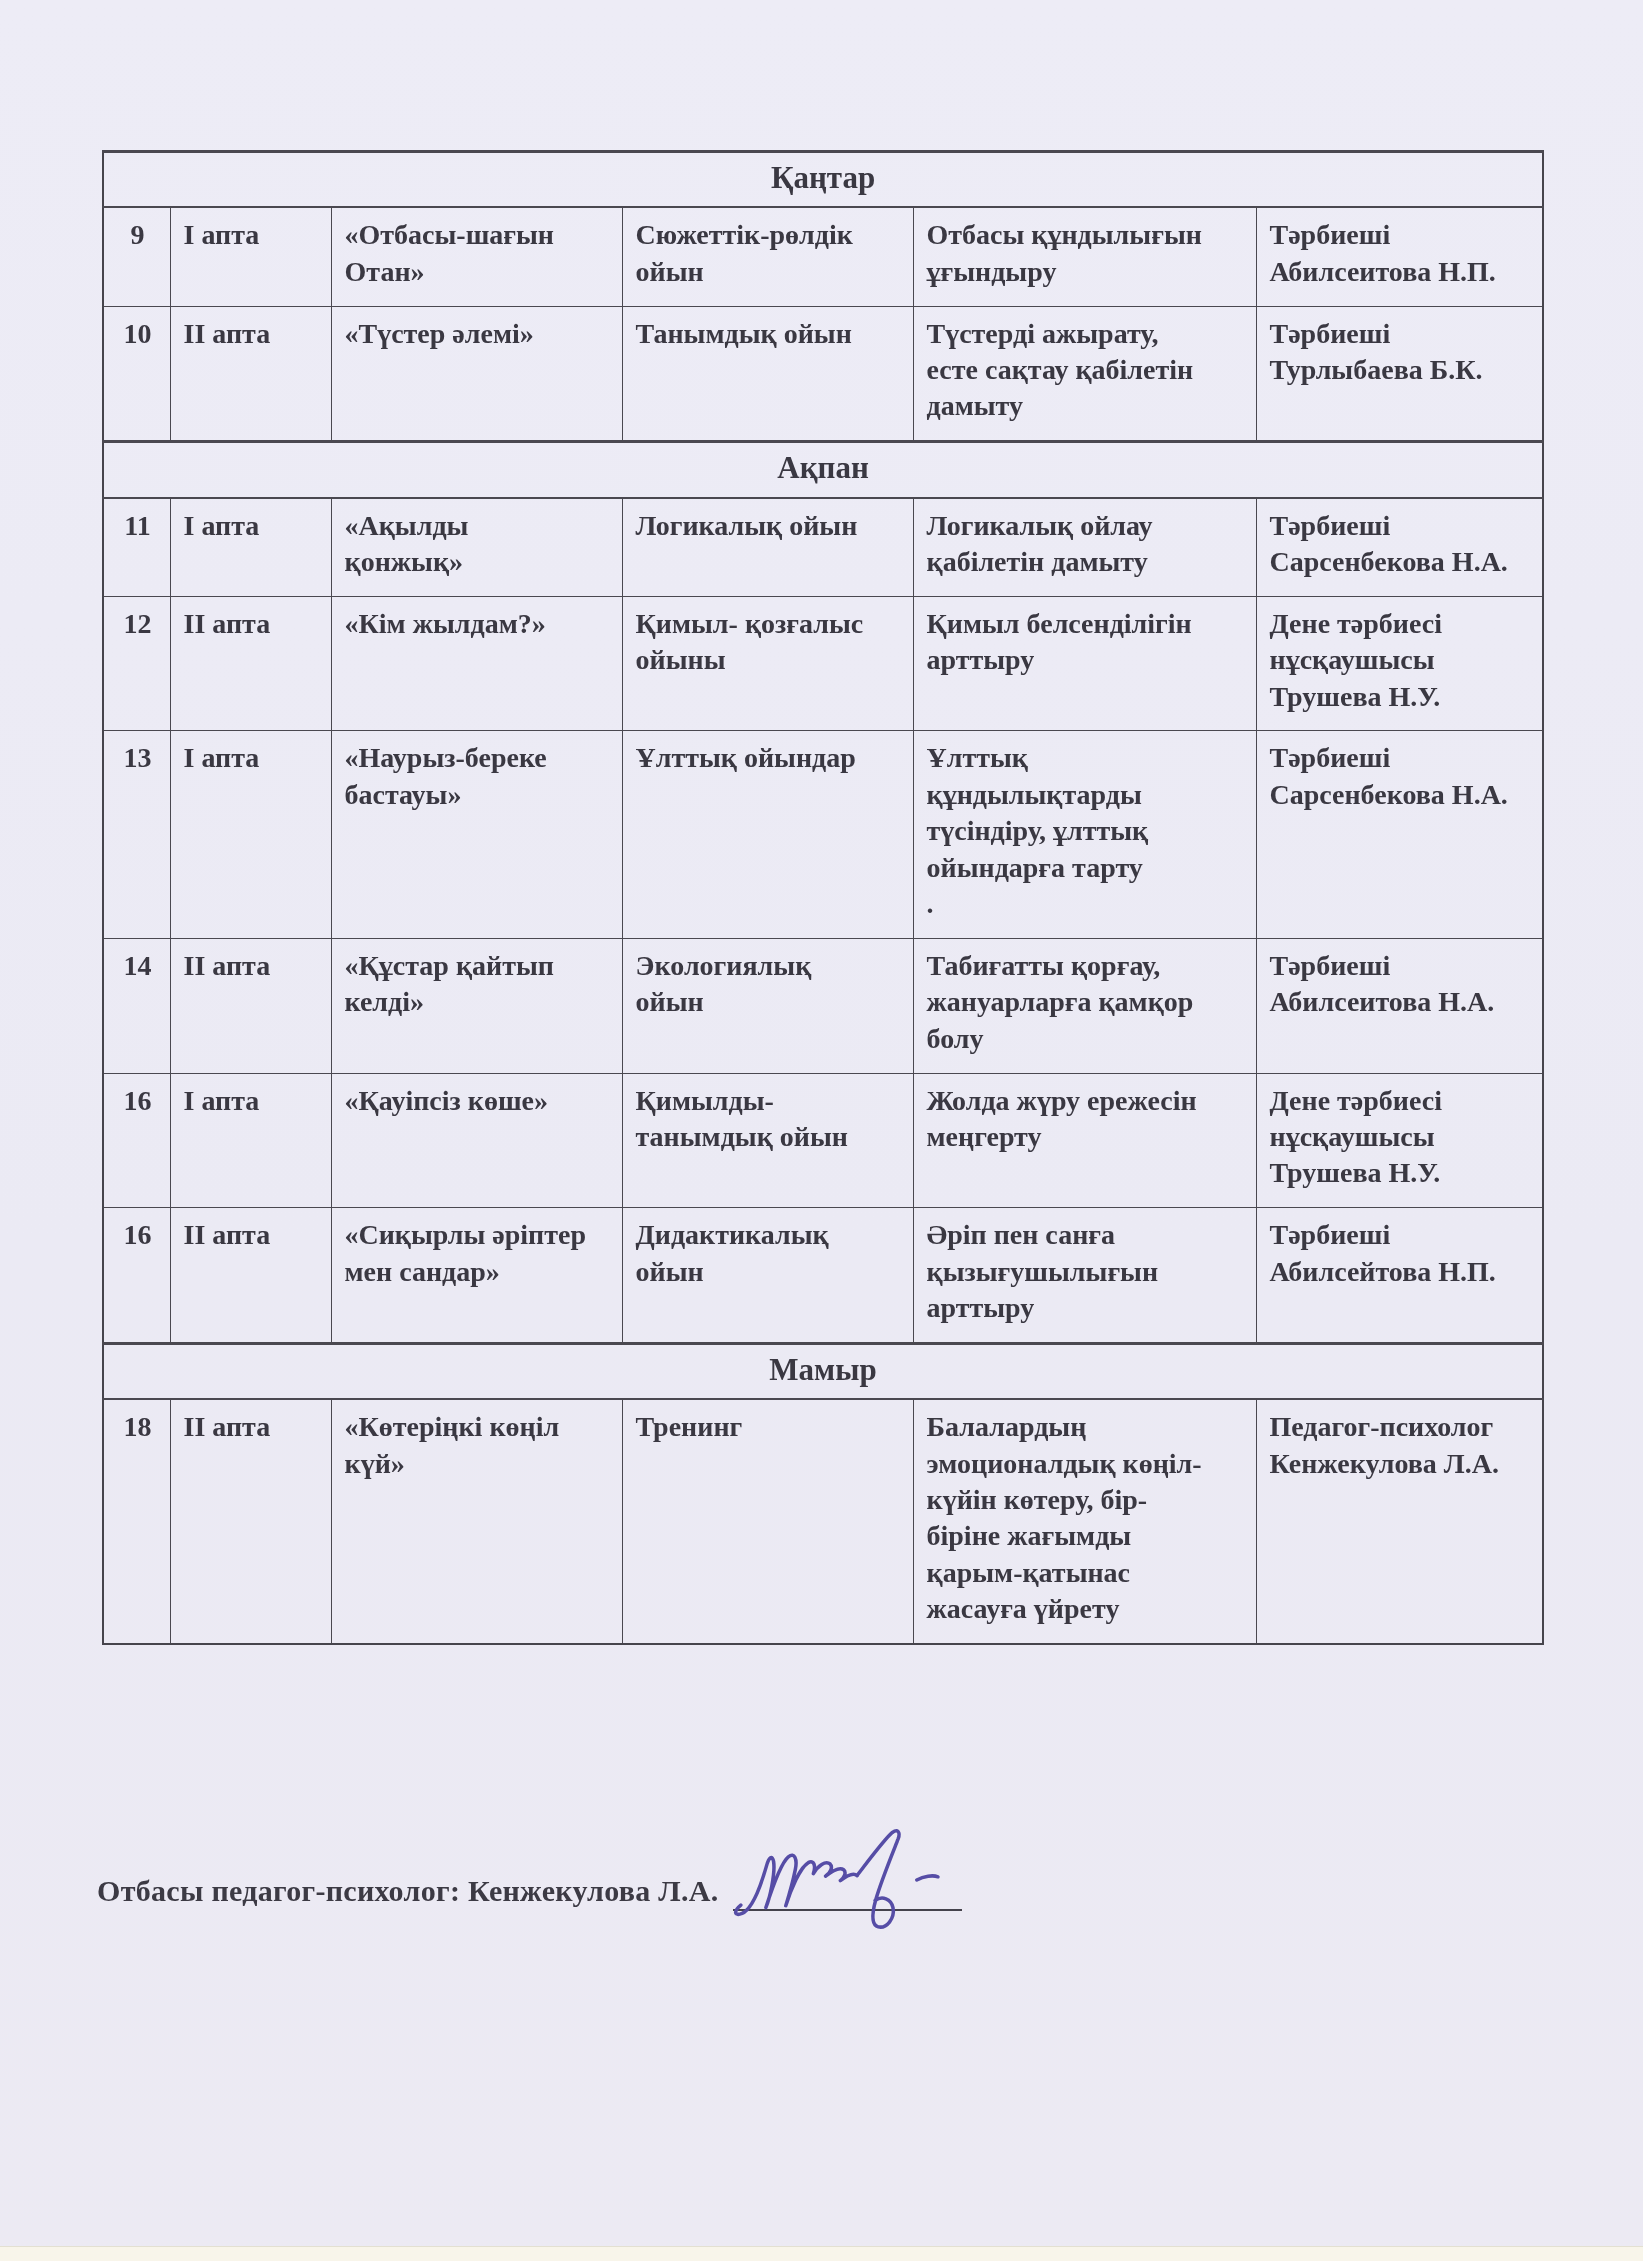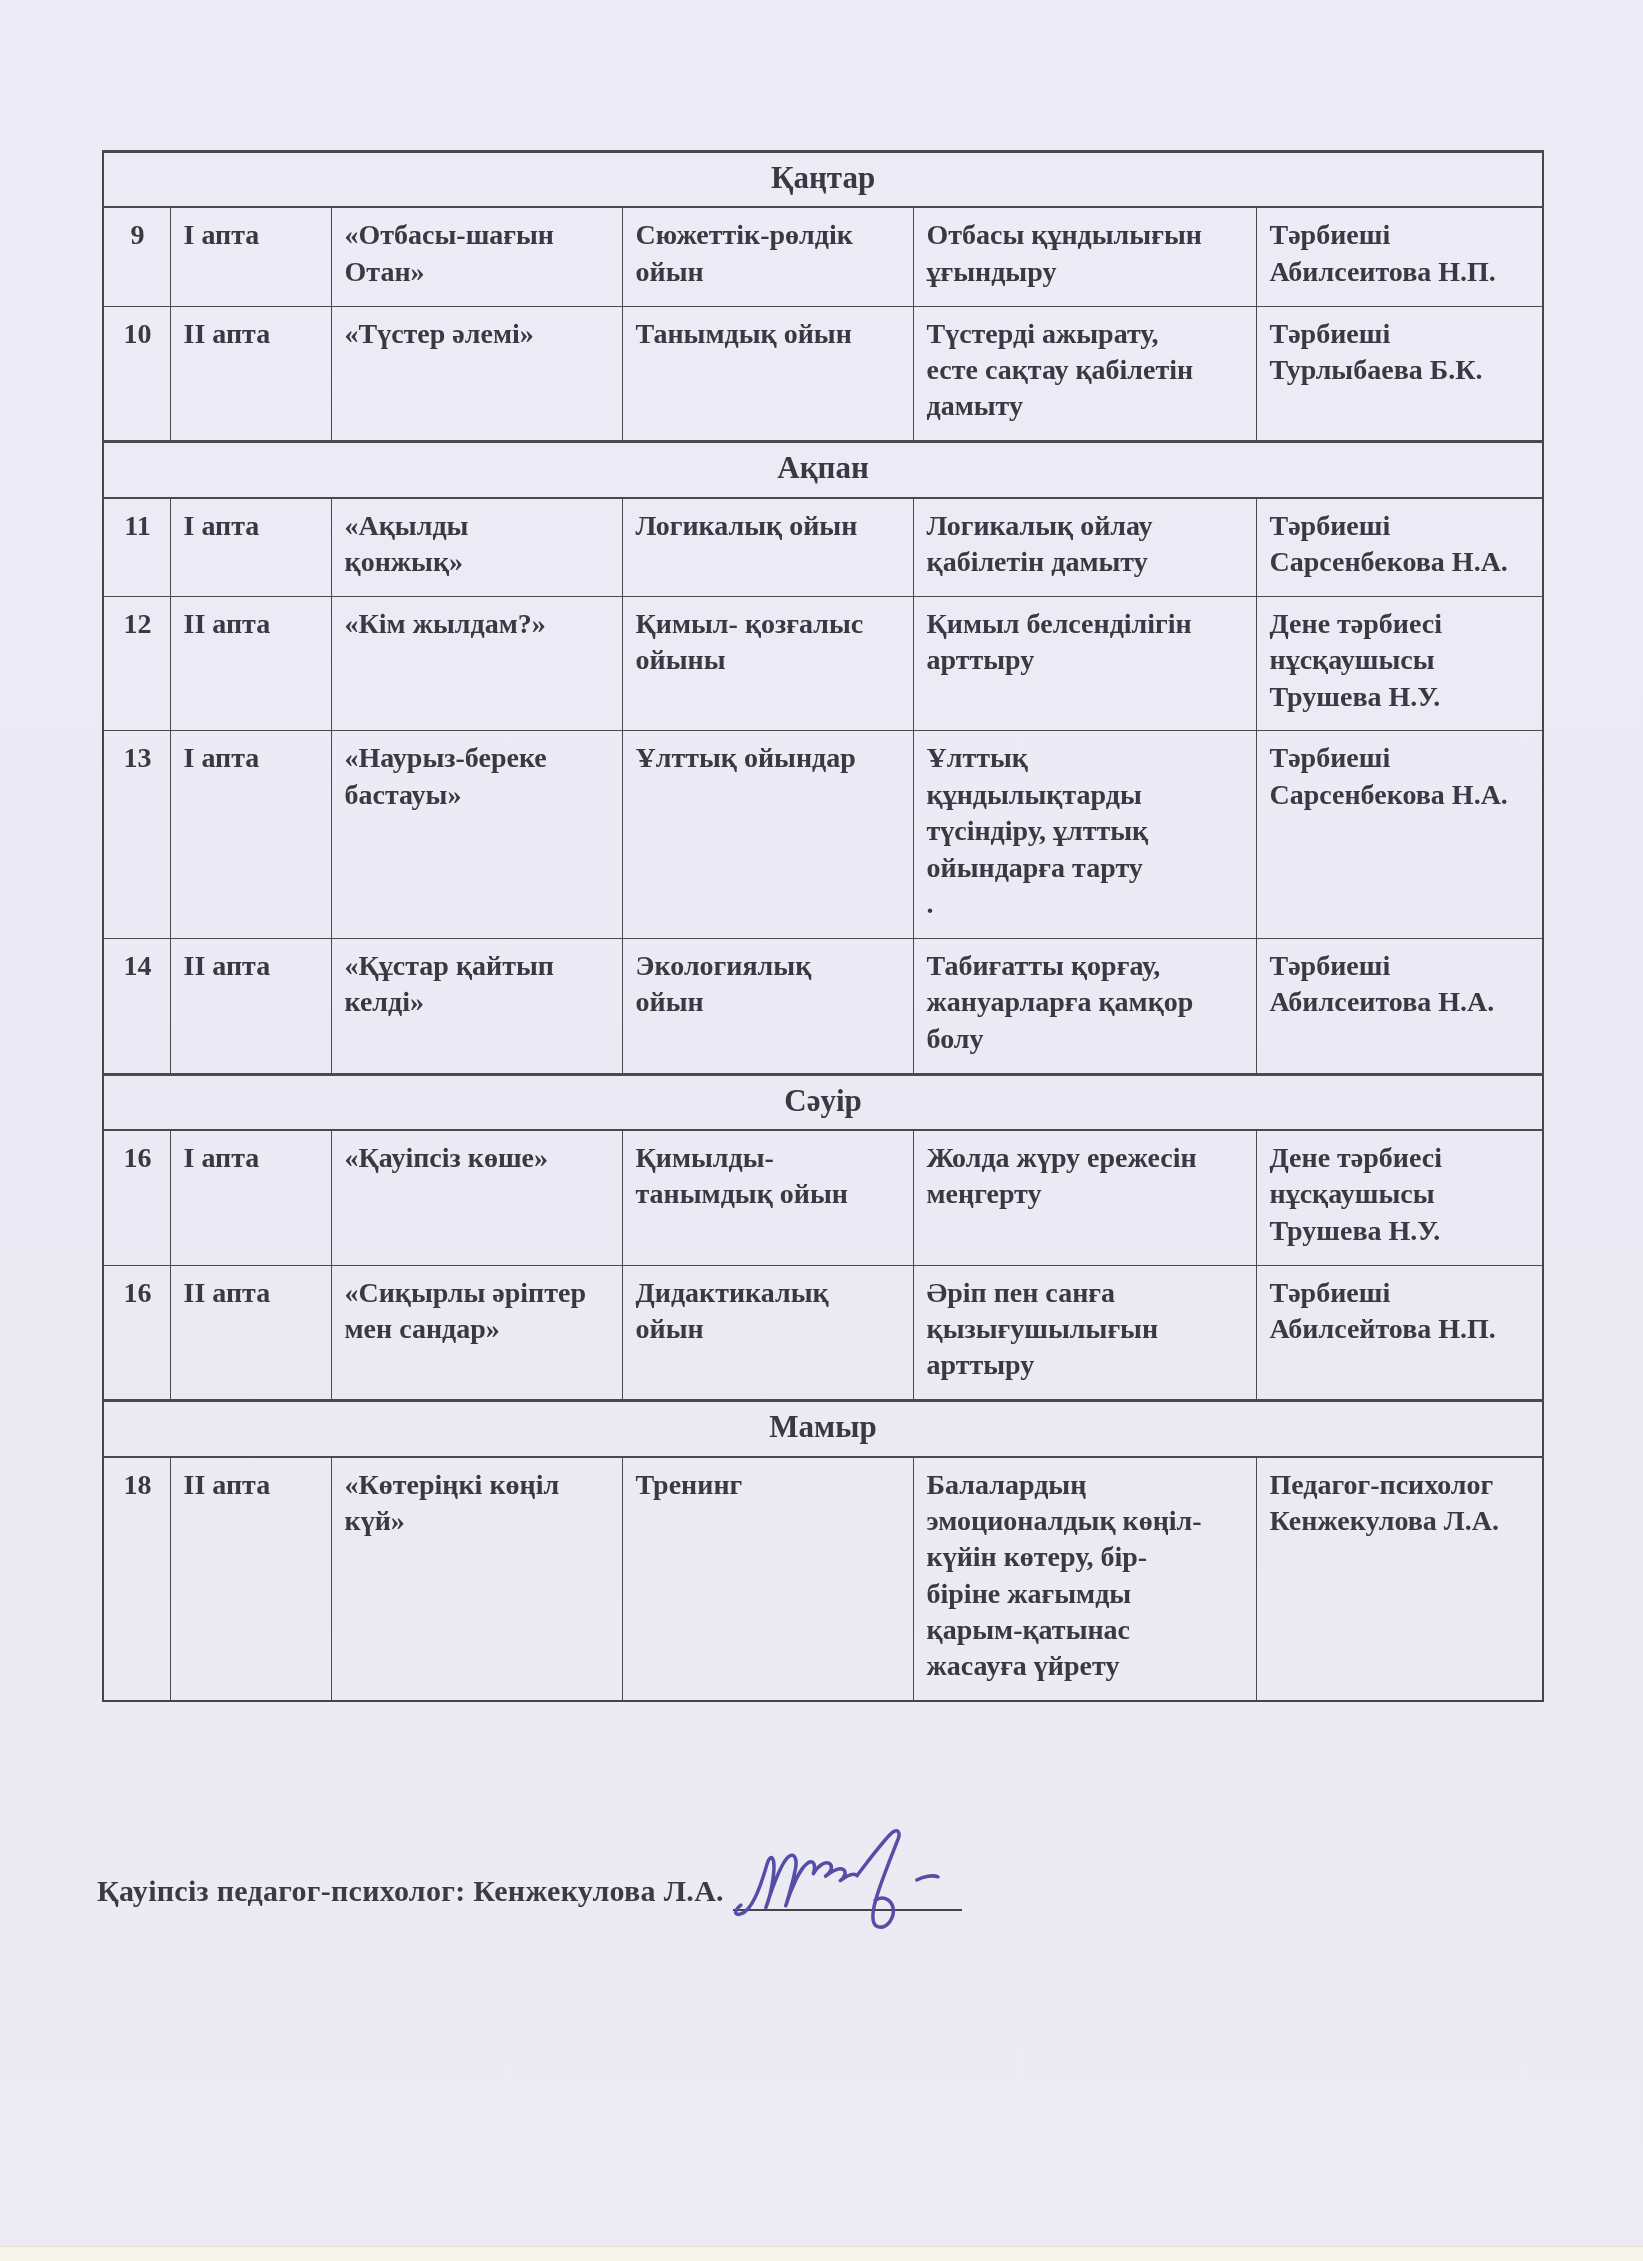--- a/index.html
+++ b/index.html
@@ -190,23 +190,20 @@
 келді»</td>
     <td>Экологиялық
 ойын</td>
     <td>Табиғатты қорғау,
 жануарларға қамқор
 болу</td>
     <td>Тәрбиеші
 Абилсеитова Н.А.</td>
   </tr>
 
-  <tr class="month-row">
-    <td colspan="6">Сәуір</td>
-  </tr>
 
   <tr>
     <td class="c-num">16</td>
     <td class="c-week">I апта</td>
     <td>«Қауіпсіз көше»</td>
     <td>Қимылды-
 танымдық ойын</td>
     <td>Жолда жүру ережесін
 меңгерту</td>
     <td>Дене тәрбиесі
@@ -244,21 +241,21 @@
 күйін көтеру, бір-
 біріне жағымды
 қарым-қатынас
 жасауға үйрету</td>
     <td>Педагог-психолог
 Кенжекулова Л.А.</td>
   </tr>
 </tbody>
 </table>
 
-<div class="footer-line">Қауіпсіз педагог-психолог: Кенжекулова Л.А.</div>
+<div class="footer-line">Отбасы педагог-психолог: Кенжекулова Л.А.</div>
 
 <div class="sign-underline"></div>
 
 <svg class="signature-svg" viewBox="0 0 680 380">
   <g fill="none" stroke="#564da6" stroke-width="11" stroke-linecap="round" stroke-linejoin="round">
     <path d="M42,268 C18,288 22,304 46,294 C78,280 102,216 122,146
              C130,118 140,112 144,132 C150,168 132,248 120,276
              C140,214 168,136 190,118 C210,102 218,126 212,156
              C204,196 190,244 182,270
              C198,220 226,152 252,136 C270,126 276,146 268,170

